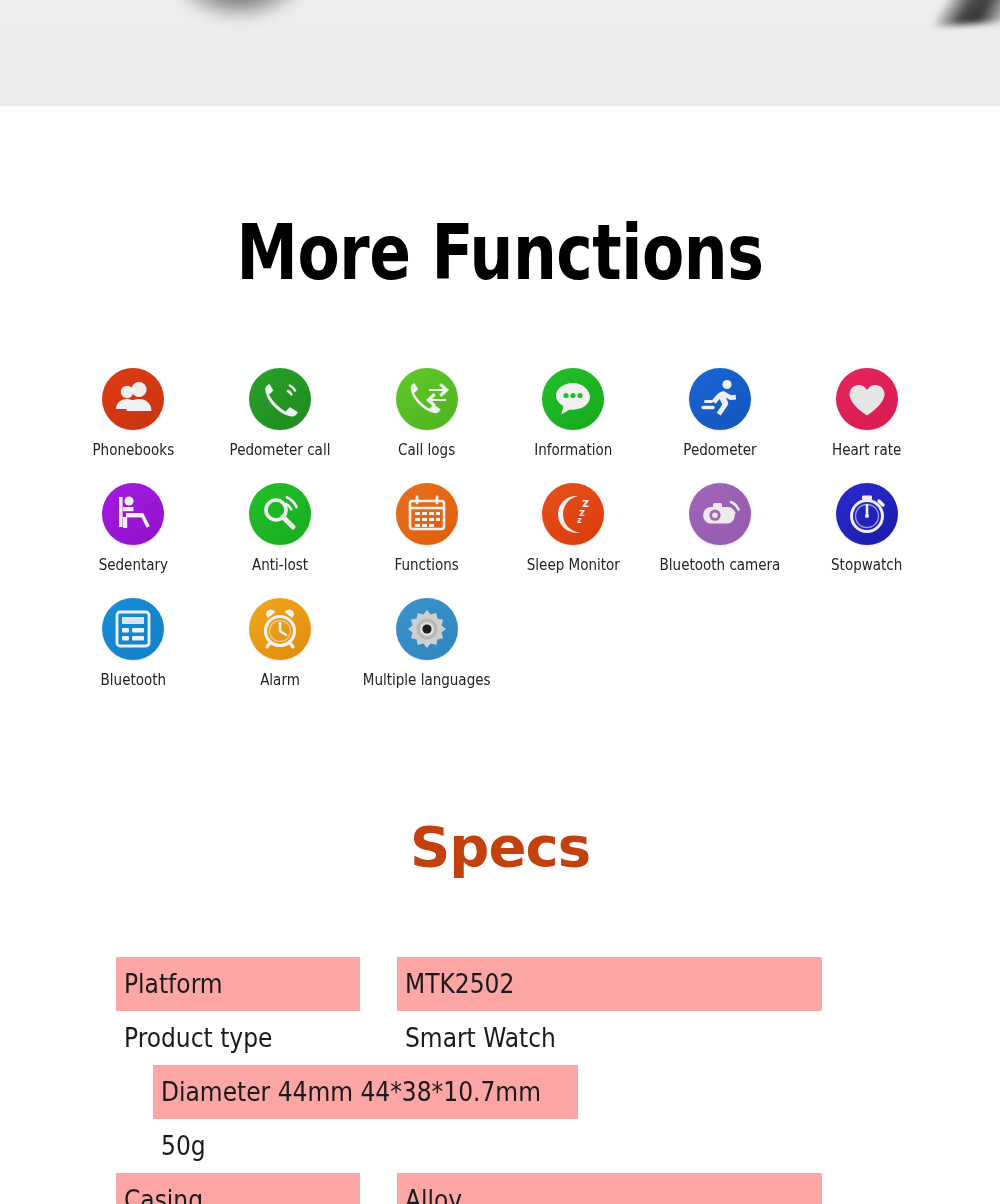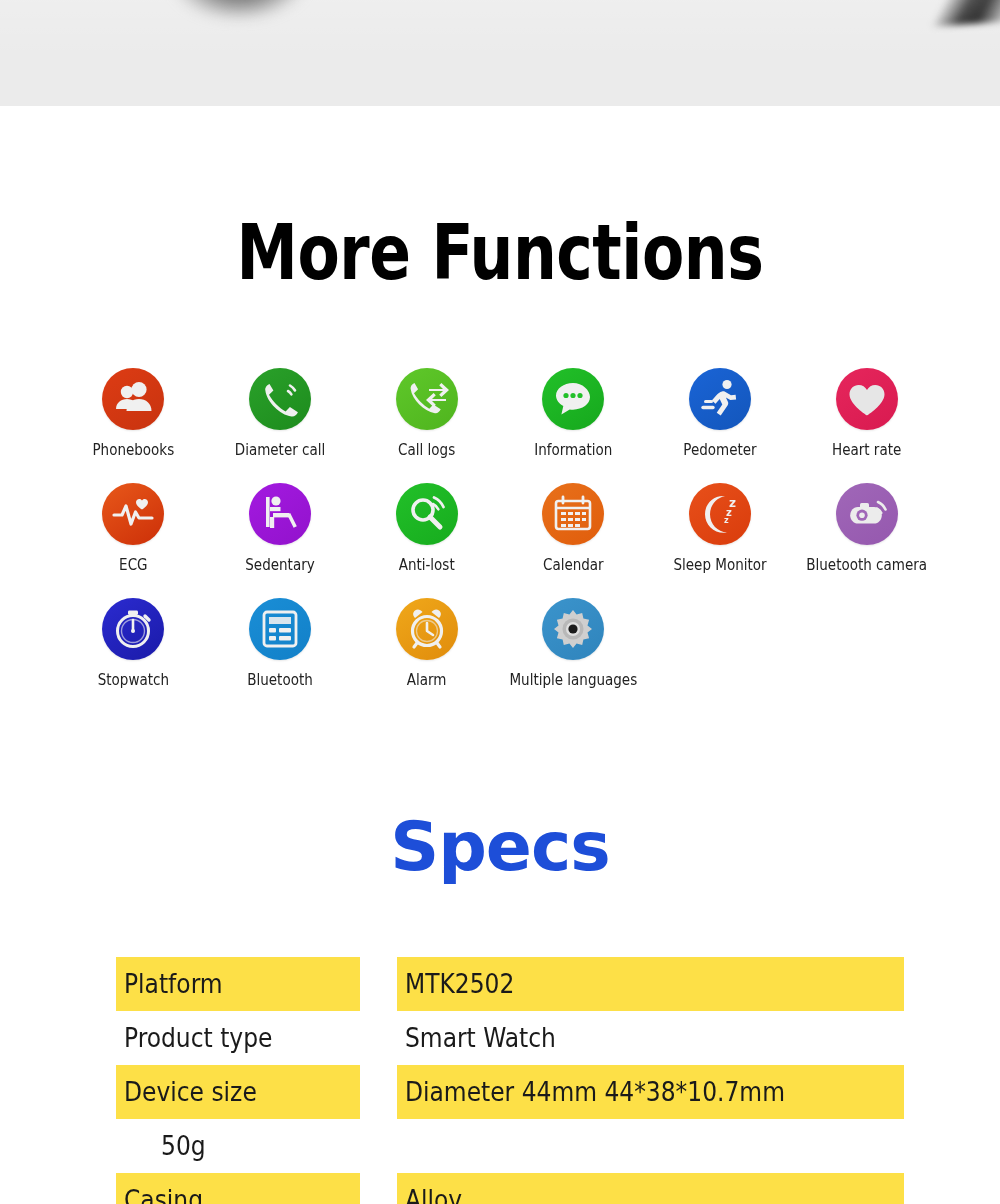--- a/index.html
+++ b/index.html
@@ -45,24 +45,24 @@
     color:#000000;
     transform:scaleX(0.9);
     transform-origin:50% 50%;
     white-space:nowrap;
   }
   .h-specs{
     position:absolute;left:0;top:795px;width:1000px;
     text-align:center;
     font-family:"DejaVu Sans","Liberation Sans",sans-serif;
     font-weight:bold;
-    font-size:68px;
+    font-size:56px;
     line-height:104px;
     letter-spacing:-1px;
-    color:#1d4ed8;
+    color:#c2410c;
     white-space:nowrap;
   }
 
   
   .features{
     position:absolute;left:60px;top:368px;width:880px;
     display:grid;
     grid-template-columns:repeat(6,1fr);
     row-gap:24px;
   }
@@ -97,22 +97,22 @@
   .scell{
     display:flex;align-items:center;
     font-family:"DejaVu Sans Condensed","Liberation Sans Narrow","Liberation Sans",sans-serif;
     font-size:26px;
     color:#1a1a1a;
     padding-left:8px;
     box-sizing:border-box;
   }
   .scell.key{width:244px;}
   .spacer{width:37px;}
-  .scell.val{width:507px;}
-  .srow.shaded .scell{background:#fde047;}
+  .scell.val{width:425px;}
+  .srow.shaded .scell{background:#fca5a5;}
 </style>
 </head>
 <body>
 
 <div class="banner">
   <div class="blob1"></div>
   <div class="blob2"></div>
   <div class="sheen"></div>
 </div>
 
@@ -131,21 +131,21 @@
       <div class="flabel">Phonebooks</div>
     </div>
     <div class="feature">
       <div class="ficon" style="background: linear-gradient(145deg, rgb(42, 161, 42) 0%, rgb(29, 139, 29) 100%);">
         <svg width="62" height="62" viewBox="0 0 62 62" xmlns="http://www.w3.org/2000/svg">
           <path d="M20.5 16c-2.6 1.1-4.6 3.6-4.2 6.3.9 6.6 4.6 12.3 9.4 17 4.7 4.7 10.4 8.3 16.9 9.2 2.7.4 5.2-1.7 6.3-4.3l-8-5.1-4.3 4.4c-3.4-2-6.6-4.5-9.4-7.3-2.8-2.8-5.2-6-7.2-9.4l4.4-4.3z" fill="#f0f0f0"></path>
           <path d="M41 17.5a14 14 0 0 1 5 5" stroke="#f0f0f0" stroke-width="2.6" fill="none" stroke-linecap="round"></path>
           <path d="M39 23a8.5 8.5 0 0 1 3.4 3.4" stroke="#f0f0f0" stroke-width="2.6" fill="none" stroke-linecap="round"></path>
         </svg>
       </div>
-      <div class="flabel">Diameter call</div>
+      <div class="flabel">Pedometer call</div>
     </div>
     <div class="feature">
       <div class="ficon" style="background: linear-gradient(145deg, rgb(95, 200, 42) 0%, rgb(79, 180, 30) 100%);">
         <svg width="62" height="62" viewBox="0 0 62 62" xmlns="http://www.w3.org/2000/svg">
           <path d="M18.5 15c-2.4 1-4.2 3.3-3.9 5.8.9 6.1 4.3 11.4 8.7 15.8 4.3 4.4 9.6 7.7 15.6 8.6 2.5.4 4.8-1.5 5.8-3.9l-7.4-4.7-4 4.1c-3.1-1.9-6-4.2-8.6-6.8-2.6-2.6-4.9-5.5-6.7-8.7l4.1-4z" fill="#f0f0f0"></path>
           <path d="M33 21h14l-3.8-3.8 2.2-2.2L53 22l-7.6 7 -2.2-2.2L47 23H33z" fill="#f0f0f0"></path>
           <path d="M50 33H36l3.8 3.8-2.2 2.2L30 32l7.6-7 2.2 2.2L36 31h14z" fill="#f0f0f0"></path>
         </svg>
       </div>
       <div class="flabel">Call logs</div>
@@ -172,29 +172,20 @@
       </div>
       <div class="flabel">Pedometer</div>
     </div>
     <div class="feature">
       <div class="ficon" style="background: linear-gradient(145deg, rgb(230, 38, 92) 0%, rgb(216, 26, 80) 100%);">
         <svg width="62" height="62" viewBox="0 0 62 62" xmlns="http://www.w3.org/2000/svg">
           <path d="M31 47.5S13.5 36.8 13.5 26.3c0-5.4 4.2-9.3 9.2-9.3 3.6 0 6.6 2 8.3 4.9 1.7-2.9 4.7-4.9 8.3-4.9 5 0 9.2 3.9 9.2 9.3 0 10.5-17.5 21.2-17.5 21.2z" fill="#e6e6e6"></path>
         </svg>
       </div>
       <div class="flabel">Heart rate</div>
-    </div>
-    <div class="feature">
-      <div class="ficon" style="background: linear-gradient(145deg, rgb(232, 88, 26) 0%, rgb(204, 47, 8) 100%);">
-        <svg width="62" height="62" viewBox="0 0 62 62" xmlns="http://www.w3.org/2000/svg">
-          <path d="M12 32h8l4-9 5 18 4.5-12 3.5 6h13" stroke="#f0f0f0" stroke-width="3.2" fill="none" stroke-linejoin="round" stroke-linecap="round"></path>
-          <path d="M40 26.5s-6-3.6-6-7.3c0-1.9 1.5-3.3 3.3-3.3 1.3 0 2.2.7 2.7 1.7.5-1 1.4-1.7 2.7-1.7 1.8 0 3.3 1.4 3.3 3.3 0 3.7-6 7.3-6 7.3z" fill="#f0f0f0"></path>
-        </svg>
-      </div>
-      <div class="flabel">ECG</div>
     </div>
     <div class="feature">
       <div class="ficon" style="background: linear-gradient(145deg, rgb(163, 26, 224) 0%, rgb(146, 18, 204) 100%);">
         <svg width="62" height="62" viewBox="0 0 62 62" xmlns="http://www.w3.org/2000/svg">
           <circle cx="27" cy="18" r="4.6" fill="#f0f0f0"></circle>
           <path d="M17 14h3.6v30H17z" fill="#f0f0f0"></path>
           <path d="M21 24h10.5v4.2H21z" fill="#f0f0f0"></path>
           <path d="M24 30h16v4.4H24z" fill="#f0f0f0"></path>
           <path d="M38 31.5l3.2-1.6 6.6 13.3-3.2 1.6z" fill="#f0f0f0"></path>
           <path d="M21 34h4.2v11H21z" fill="#f0f0f0"></path>
@@ -227,21 +218,21 @@
             <rect x="19" y="35" width="5" height="3"></rect>
             <rect x="26" y="35" width="5" height="3"></rect>
             <rect x="33" y="35" width="5" height="3"></rect>
             <rect x="40" y="35" width="4" height="3"></rect>
             <rect x="19" y="41" width="5" height="3"></rect>
             <rect x="26" y="41" width="5" height="3"></rect>
             <rect x="33" y="41" width="5" height="3"></rect>
           </g>
         </svg>
       </div>
-      <div class="flabel">Calendar</div>
+      <div class="flabel">Functions</div>
     </div>
     <div class="feature">
       <div class="ficon" style="background: linear-gradient(145deg, rgb(232, 80, 26) 0%, rgb(217, 60, 12) 100%);">
         <svg width="62" height="62" viewBox="0 0 62 62" xmlns="http://www.w3.org/2000/svg">
           <path d="M36 13c-9 2-15 9.5-15 18.2 0 9.8 7.6 17.8 17 18.3-11.5 2-22-6.6-22-18.3C16 20.2 24.8 12 36 13z" fill="#f0f0f0"></path>
           <text x="40" y="24" font-family="DejaVu Sans, sans-serif" font-size="12" font-weight="bold" fill="#f0f0f0">z</text>
           <text x="37" y="33" font-family="DejaVu Sans, sans-serif" font-size="10" font-weight="bold" fill="#f0f0f0">z</text>
           <text x="35" y="40" font-family="DejaVu Sans, sans-serif" font-size="8" font-weight="bold" fill="#f0f0f0">z</text>
         </svg>
       </div>
@@ -322,21 +313,20 @@
       <div class="scell key">Platform</div>
       <div class="spacer"></div>
       <div class="scell val">MTK2502</div>
     </div>
     <div class="srow">
       <div class="scell key">Product type</div>
       <div class="spacer"></div>
       <div class="scell val">Smart Watch</div>
     </div>
     <div class="srow shaded">
-      <div class="scell key">Device size</div>
       <div class="spacer"></div>
       <div class="scell val">Diameter 44mm  44*38*10.7mm</div>
     </div>
     <div class="srow">
       <div class="spacer"></div>
       <div class="scell val">50g</div>
     </div>
     <div class="srow shaded">
       <div class="scell key">Casing</div>
       <div class="spacer"></div>

